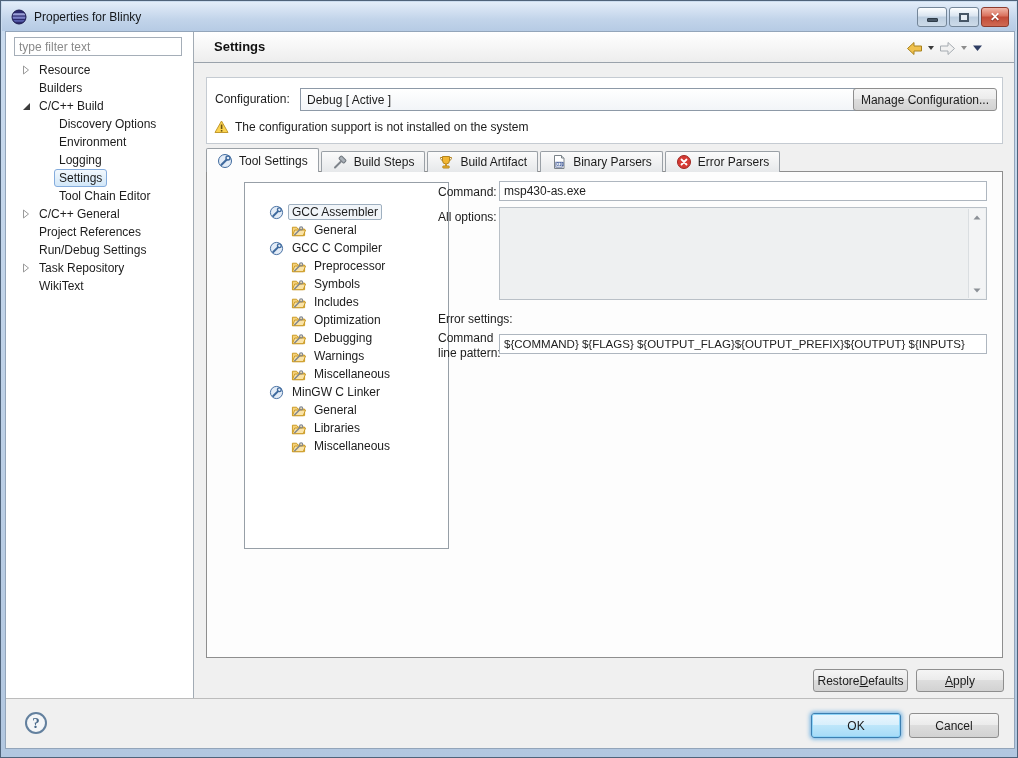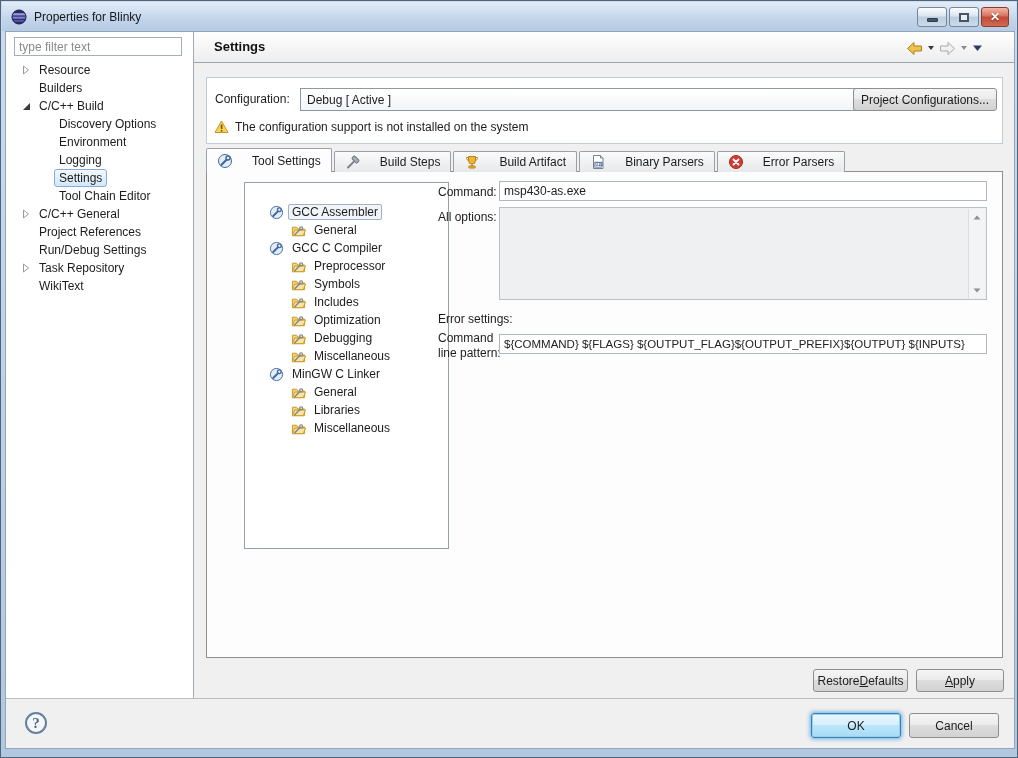--- a/index.html
+++ b/index.html
@@ -59,21 +59,21 @@
   .combo-value { flex:1; }
   .combo-arrow { width:14px; display:flex; justify-content:flex-end; }
   .btn { background:linear-gradient(#f5f5f5,#ebebeb 49%,#dddddd 50%,#d2d2d2); border:1px solid #8e8e8e;
          border-radius:3px; font-family:"Liberation Sans",sans-serif; font-size:12px; color:#1c1c1c;
          display:flex; align-items:center; justify-content:center; cursor:default; }
   .manage-btn { position:absolute; left:852px; top:87px; width:144px; height:23px; }
   .warn-row { position:absolute; left:213px; top:119px; display:flex; align-items:center; gap:6px; }
 
   
   .tabs { position:absolute; left:205px; top:147px; height:24px; display:flex; z-index:3; }
-  .tab { display:inline-flex; align-items:center; gap:19px; height:21px; margin-top:3px; margin-right:2px; padding:0 10px;
+  .tab { display:inline-flex; align-items:center; gap:6px; height:21px; margin-top:3px; margin-right:2px; padding:0 10px;
          border:1px solid #9aa0a6; border-bottom:none; border-radius:2px 2px 0 0;
          background:linear-gradient(#fbfbfb,#e6e8ea); white-space:nowrap; cursor:default; }
   .tab.active { height:24px; margin-top:0; background:#fdfdfd; }
   .tab .tab-ic { display:none; width:16px; height:16px; }
   .tab.icon-tools .ic-tools, .tab.icon-hammer .ic-hammer, .tab.icon-trophy .ic-trophy,
   .tab.icon-binary .ic-binary, .tab.icon-error .ic-error { display:inline-flex; }
 
   .tab-panel { position:absolute; left:205px; top:170px; width:797px; height:487px; background:#fdfdfd; border:1px solid #8e8e8e; z-index:1; }
 
   
@@ -291,21 +291,21 @@
   <div class="config-box"></div>
   <span class="f-label config-label">Configuration:</span>
   <div class="combo">
     <span class="combo-value">Debug  [ Active ]</span>
     <span class="combo-arrow">
       <svg width="9" height="6" viewBox="0 0 9 6">
           <path d="M0.5 0.8 L8.5 0.8 L4.5 5.5 Z" fill="#39424e"></path>
         </svg>
     </span>
   </div>
-  <div class="btn manage-btn">Project Configurations...</div>
+  <div class="btn manage-btn">Manage Configuration...</div>
   <div class="warn-row">
     <svg width="15" height="14" viewBox="0 0 15 14">
       <path d="M7.5 1 L14 12.5 L1 12.5 Z" fill="#fbd34f" stroke="#c39a2e"></path>
       <rect x="6.8" y="4.5" width="1.6" height="4.5" fill="#6e5410"></rect>
       <rect x="6.8" y="10" width="1.6" height="1.6" fill="#6e5410"></rect>
     </svg>
     <span>The configuration support is not installed on the system</span>
   </div>
 
   <div class="tabs">
@@ -435,20 +435,30 @@
       </div>
       <div class="tt-item indent-1 icon-category">
 
         <svg class="tt-ic ic-category" viewBox="0 0 16 16">
           <path d="M1.5 4.5 h4.5 l1.5 2 h7 v7 h-13 Z" fill="#f5d17c" stroke="#c9971f"></path>
           <path d="M1.5 13.5 L4 7.5 h11.5 l-2.5 6 Z" fill="#fae3a8" stroke="#c9971f"></path>
           <path d="M4 12.5 L9.5 7" stroke="#80868d" stroke-width="1.6" stroke-linecap="round"></path>
           <circle cx="10.8" cy="5.8" r="1.7" fill="none" stroke="#80868d" stroke-width="1.2"></circle>
         </svg>
         <span class="tt-label">Debugging</span>
+      </div>
+      <div class="tt-item indent-1 icon-category">
+
+        <svg class="tt-ic ic-category" viewBox="0 0 16 16">
+          <path d="M1.5 4.5 h4.5 l1.5 2 h7 v7 h-13 Z" fill="#f5d17c" stroke="#c9971f"></path>
+          <path d="M1.5 13.5 L4 7.5 h11.5 l-2.5 6 Z" fill="#fae3a8" stroke="#c9971f"></path>
+          <path d="M4 12.5 L9.5 7" stroke="#80868d" stroke-width="1.6" stroke-linecap="round"></path>
+          <circle cx="10.8" cy="5.8" r="1.7" fill="none" stroke="#80868d" stroke-width="1.2"></circle>
+        </svg>
+        <span class="tt-label">Warnings</span>
       </div>
       <div class="tt-item indent-1 icon-category">
 
         <svg class="tt-ic ic-category" viewBox="0 0 16 16">
           <path d="M1.5 4.5 h4.5 l1.5 2 h7 v7 h-13 Z" fill="#f5d17c" stroke="#c9971f"></path>
           <path d="M1.5 13.5 L4 7.5 h11.5 l-2.5 6 Z" fill="#fae3a8" stroke="#c9971f"></path>
           <path d="M4 12.5 L9.5 7" stroke="#80868d" stroke-width="1.6" stroke-linecap="round"></path>
           <circle cx="10.8" cy="5.8" r="1.7" fill="none" stroke="#80868d" stroke-width="1.2"></circle>
         </svg>
         <span class="tt-label">Miscellaneous</span>

